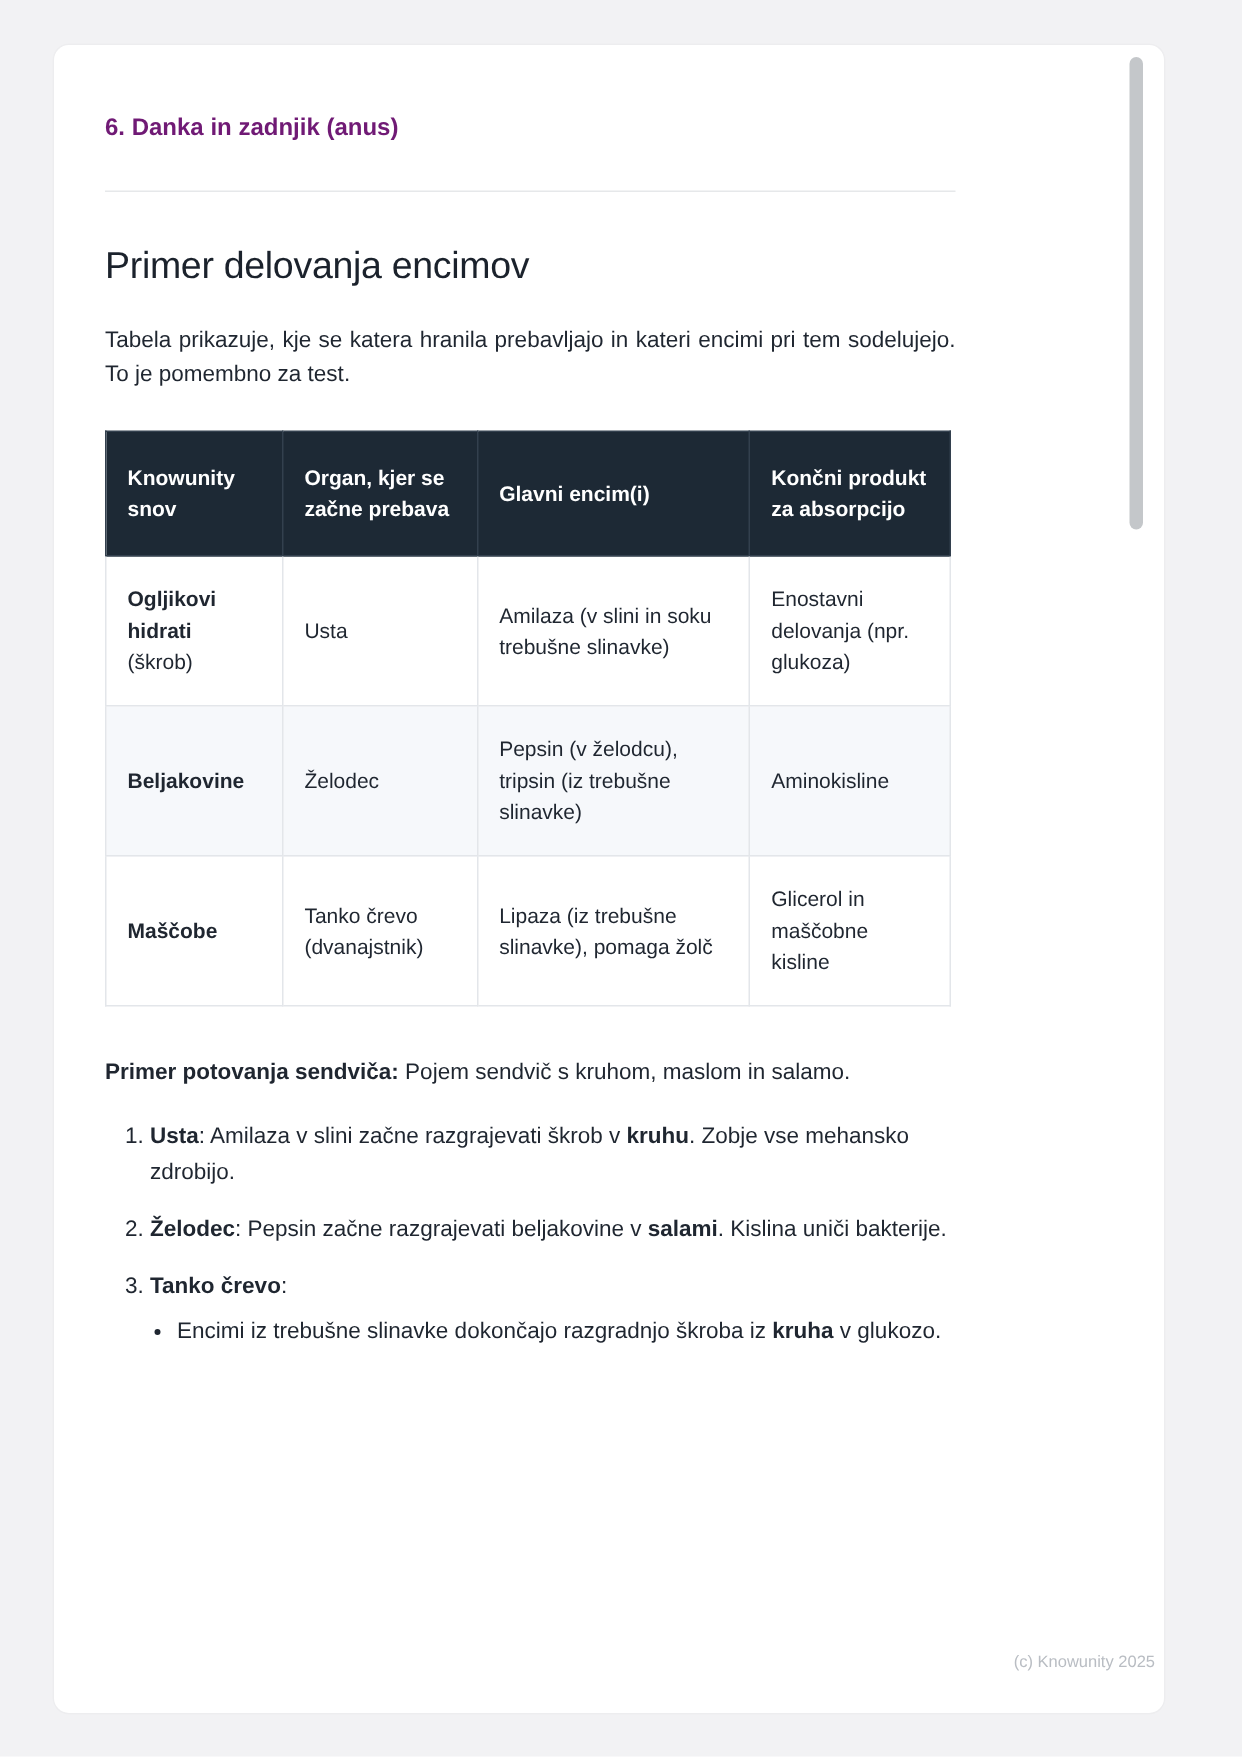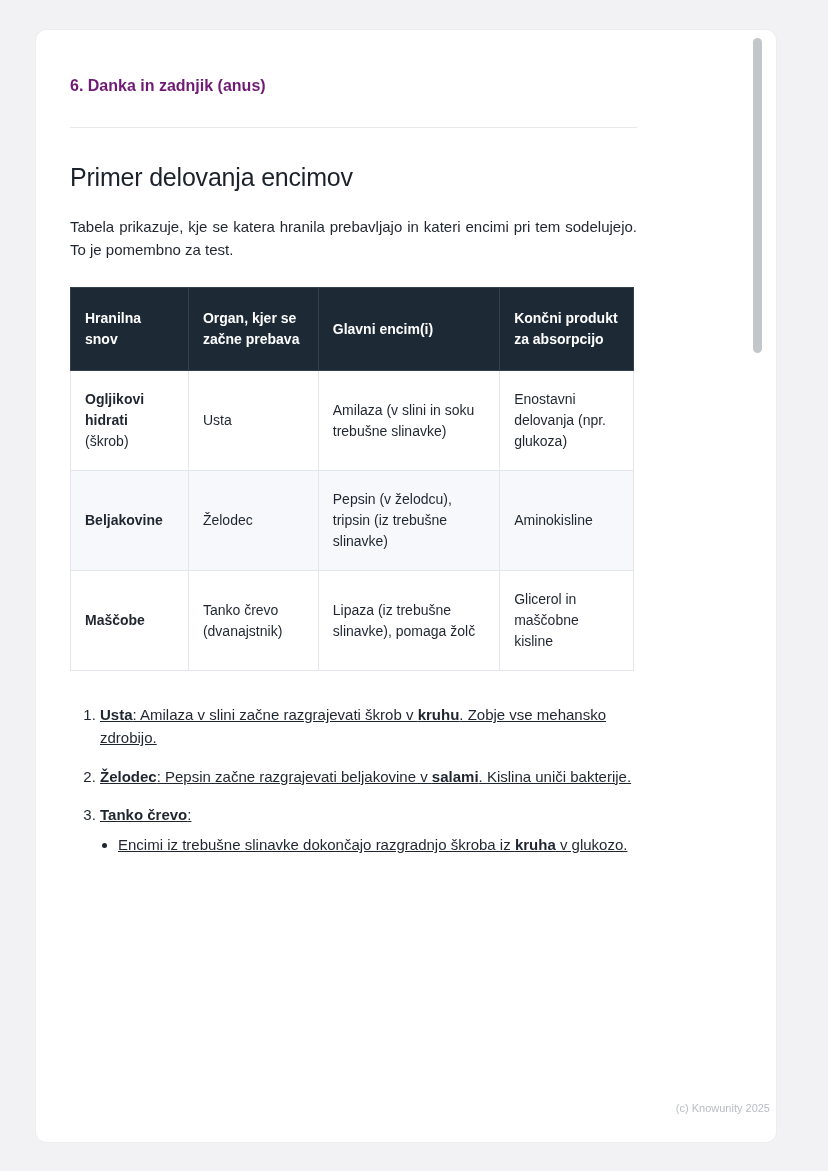--- a/index.html
+++ b/index.html
@@ -95,21 +95,21 @@
   }
   table.digestion tbody td { padding: 18px 14px; }
   table.digestion tbody tr.alt { background: #f6f8fb; }
 
   p.sandwich { margin: 0 0 20px 0; }
 
   ol.steps {
     margin: 0;
     padding-left: 30px;
   }
-  ol.steps > li { margin-bottom: 15px; text-decoration: underline; }
+  ol.steps > li { margin-bottom: 15px; }
   ul.sub-list {
     list-style: disc;
     margin: 7px 0 0 0;
     padding-left: 18px;
   }
   ul.sub-list > li { margin-bottom: 4px; }
 
   .footer-credit {
     position: absolute;
     right: 6px;
@@ -145,21 +145,21 @@
 
     <table class="digestion">
       <colgroup>
         <col style="width:118px">
         <col style="width:130px">
         <col style="width:182px">
         <col style="width:134px">
       </colgroup>
       <thead>
         <tr>
-          <th>Hranilna snov</th>
+          <th>Knowunity snov</th>
           <th>Organ, kjer se začne prebava</th>
           <th>Glavni encim(i)</th>
           <th>Končni produkt za absorpcijo</th>
         </tr>
       </thead>
       <tbody>
         <tr>
           <td>
             <span><span class="b">Ogljikovi hidrati</span><span> (škrob)</span></span>
           </td>
@@ -179,20 +179,23 @@
           <td>
             <span><span class="b">Maščobe</span></span>
           </td>
           <td>Tanko črevo (dvanajstnik)</td>
           <td>Lipaza (iz trebušne slinavke), pomaga žolč</td>
           <td>Glicerol in maščobne kisline</td>
         </tr>
       </tbody>
     </table>
 
+    <p class="sandwich">
+      <span><span class="b">Primer potovanja sendviča:</span><span> Pojem sendvič s kruhom, maslom in salamo.</span></span>
+    </p>
 
     <ol class="steps">
       <li>
         <span><span class="b">Usta</span><span>: Amilaza v slini začne razgrajevati škrob v </span><span class="b">kruhu</span><span>. Zobje vse mehansko zdrobijo.</span></span>
       </li>
       <li>
         <span><span class="b">Želodec</span><span>: Pepsin začne razgrajevati beljakovine v </span><span class="b">salami</span><span>. Kislina uniči bakterije.</span></span>
       </li>
       <li>
         <span><span class="b">Tanko črevo</span><span>:</span></span>

